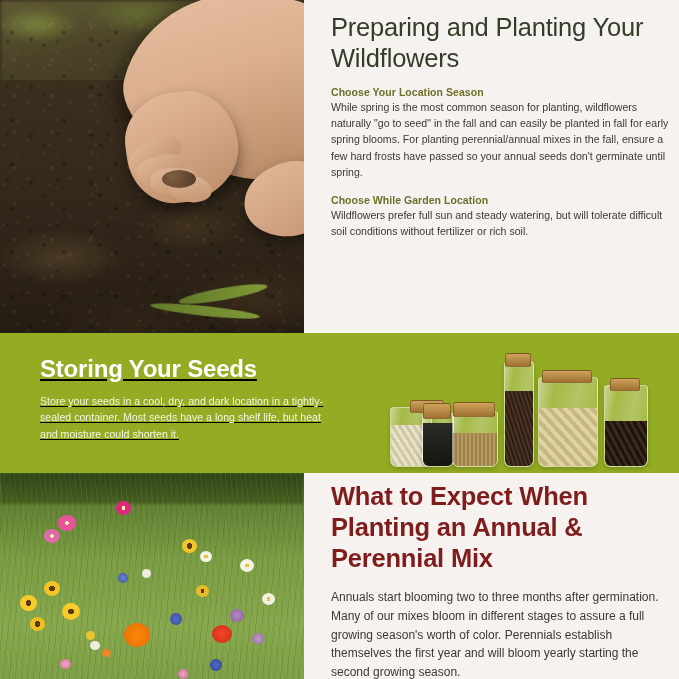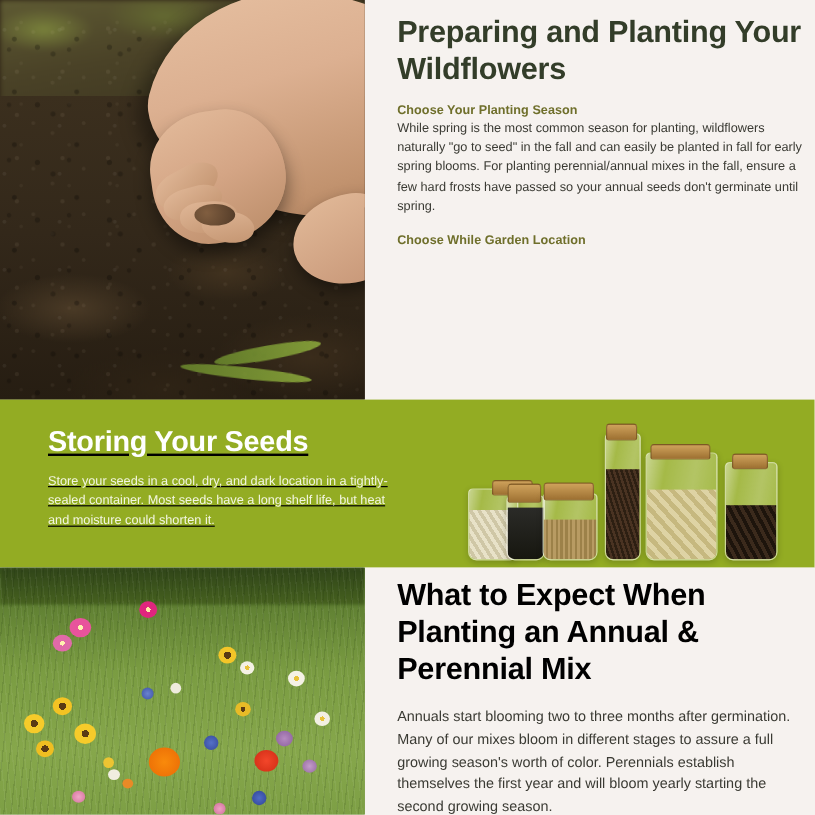--- a/index.html
+++ b/index.html
@@ -59,21 +59,21 @@
   .hand2{position:absolute;left:244px;top:162px;width:92px;height:74px;
     background:linear-gradient(160deg,#e2ba99,#c69576);border-radius:56% 44% 50% 50%/52% 50% 50% 48%;
     transform:rotate(-10deg);box-shadow:0 6px 12px rgba(0,0,0,.40);}
   .greens{position:absolute;background:linear-gradient(90deg,#6c8a2e,#8fae3d);border-radius:50%;opacity:.85;filter:blur(.6px);}
   .g1{left:210px;top:122px;width:70px;height:22px;transform:rotate(-18deg);}
   .g2{left:236px;top:150px;width:52px;height:16px;transform:rotate(12deg);}
   .g3{left:178px;top:288px;width:90px;height:12px;transform:rotate(-10deg);}
   .g4{left:150px;top:306px;width:110px;height:10px;transform:rotate(6deg);}
 
   .col-right{position:absolute;left:331px;top:0;width:348px;height:333px;}
-  .h1{font-size:25.5px;line-height:1.22;font-weight:700;color:#333d29;letter-spacing:-.2px;margin:0;padding:12px 6px 0 0;}
+  .h1{font-size:25.5px;line-height:1.22;font-weight:400;color:#333d29;letter-spacing:-.2px;margin:0;padding:12px 6px 0 0;}
   .sub{font-size:10.5px;font-weight:700;color:#6f6f2b;margin:14px 0 1px 0;letter-spacing:.05px;}
   .sub.first{margin-top:12px;}
   .body{font-size:10.6px;line-height:1.52;color:#3a3a33;margin:0;padding-right:4px;}
 
   
   .sec-green{position:absolute;left:0;top:333px;width:679px;height:140px;background:#93ac23;}
   .green-txt{position:absolute;left:40px;top:22px;width:300px;text-decoration:underline;}
   .h2{font-size:24px;font-weight:700;color:#ffffff;margin:0 0 10px 0;letter-spacing:-.2px;}
   .green-body{font-size:10.6px;line-height:1.55;color:#f3f6e2;margin:0;}
 
@@ -99,21 +99,21 @@
       linear-gradient(180deg,#4e6b2a 0%,#5d7d31 12%,#7a9c42 42%,#86a74b 74%,#7d9f45 100%);}
   .meadow-top{position:absolute;left:0;top:0;width:100%;height:15%;
     background:linear-gradient(180deg,#2f4418,#46611f);filter:blur(1.5px);}
   .grass{position:absolute;inset:0;opacity:.55;
     background-image:
       repeating-linear-gradient(84deg, rgba(255,255,255,.10) 0 1px, transparent 1px 5px),
       repeating-linear-gradient(96deg, rgba(20,40,10,.22) 0 1px, transparent 1px 6px);}
   .fl{position:absolute;border-radius:50%;}
 
   .col-right2{position:absolute;left:331px;top:0;width:348px;height:206px;}
-  .h3{font-size:25.5px;line-height:1.22;font-weight:700;color:#000000;margin:0;padding:8px 8px 0 0;letter-spacing:-.2px;}
+  .h3{font-size:25.5px;line-height:1.22;font-weight:700;color:#7f1d1d;margin:0;padding:8px 8px 0 0;letter-spacing:-.2px;}
   .body2{font-size:12px;line-height:1.55;color:#3a3a33;margin:14px 0 0 0;padding-right:6px;}
 </style>
 </head>
 <body>
 
 <div class="page">
 
   <div class="sec-top">
 
     <div class="img-soil">
@@ -130,24 +130,25 @@
       <div class="finger f3"></div>
       <div class="finger f4"></div>
       <div class="seeds-hand"></div>
       <div class="greens g3"></div>
       <div class="greens g4"></div>
     </div>
 
     <div class="col-right">
       <h1 class="h1">Preparing and Planting Your Wildflowers</h1>
 
-      <p class="sub first">Choose Your Planting Season</p>
+      <p class="sub first">Choose Your Location Season</p>
       <p class="body">While spring is the most common season for planting, wildflowers naturally "go to seed" in the fall and can easily be planted in fall for early spring blooms. For planting perennial/annual mixes in the fall, ensure a few hard frosts have passed so your annual seeds don't germinate until spring.</p>
 
       <p class="sub">Choose While Garden Location</p>
+      <p class="body">Wildflowers prefer full sun and steady watering, but will tolerate difficult soil conditions without fertilizer or rich soil.</p>
 
     </div>
   </div>
 
   <div class="sec-green">
     <div class="green-txt">
       <h2 class="h2">Storing Your Seeds</h2>
       <p class="green-body">Store your seeds in a cool, dry, and dark location in a tightly-sealed container. Most seeds have a long shelf life, but heat and moisture could shorten it.</p>
     </div>
 

